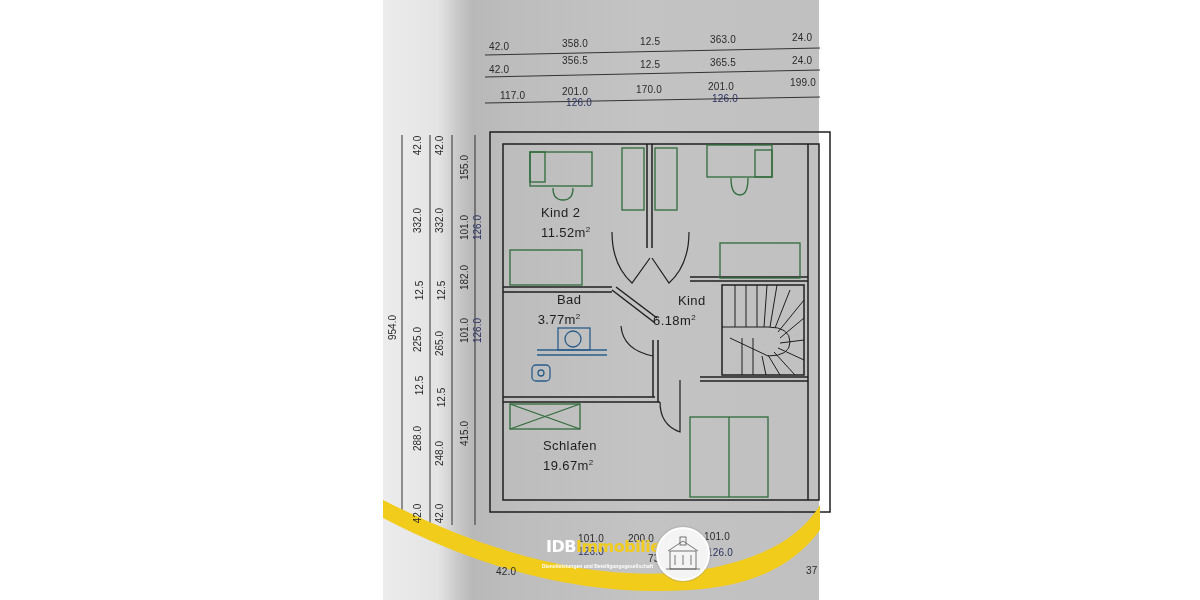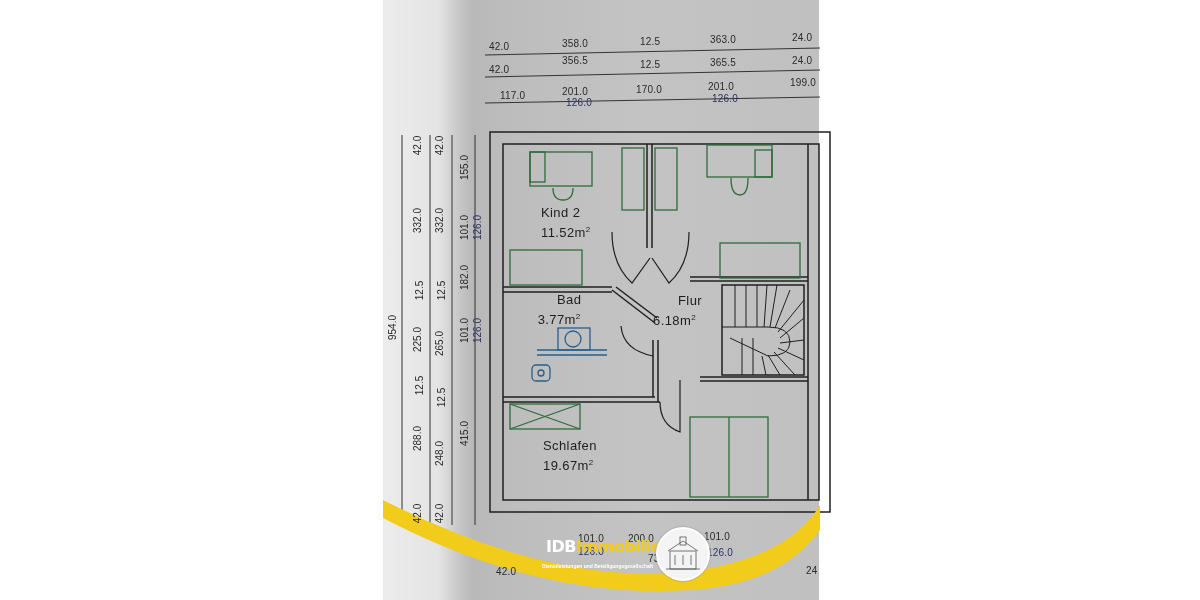--- a/index.html
+++ b/index.html
@@ -177,37 +177,37 @@
 
 <div class="room" style="left:541px;top:204px">
   <div>Kind 2</div>
   <div><span>11.52m</span><sup>2</sup></div>
 </div>
 <div class="room" style="left:537px;top:291px;text-align:center">
   <div style="padding-left:20px">Bad</div>
   <div><span>3.77m</span><sup>2</sup></div>
 </div>
 <div class="room" style="left:653px;top:292px">
-  <div style="padding-left:25px">Flur</div>
+  <div style="padding-left:25px">Kind</div>
   <div><span>6.18m</span><sup>2</sup></div>
 </div>
 <div class="room" style="left:543px;top:437px">
   <div>Schlafen</div>
   <div><span>19.67m</span><sup>2</sup></div>
 </div>
 
 <div>
   <span class="dim" style="left:578px;top:533px">101.0</span>
   <span class="dim" style="left:628px;top:533px">200.0</span>
   <span class="dim" style="left:704px;top:531px">101.0</span>
   <span class="dim blue" style="left:578px;top:546px">126.0</span>
   <span class="dim blue" style="left:707px;top:547px">126.0</span>
   <span class="dim" style="left:496px;top:566px">42.0</span>
   <span class="dim" style="left:648px;top:553px">73</span>
-  <span class="dim" style="left:806px;top:565px">24</span>
+  <span class="dim" style="left:806px;top:565px">37</span>
 </div>
 
 <div class="logo">
   <span class="logo-idb">IDB</span><span class="logo-imm">Immobilien</span>
 </div>
 <div class="logo-sub">Dienstleistungen und Beteiligungsgesellschaft</div>
 <div class="seal">
   <svg width="50" height="50">
     <g stroke="#555" stroke-width="0.8" fill="none">
       <rect x="12" y="22" width="26" height="18"></rect>

